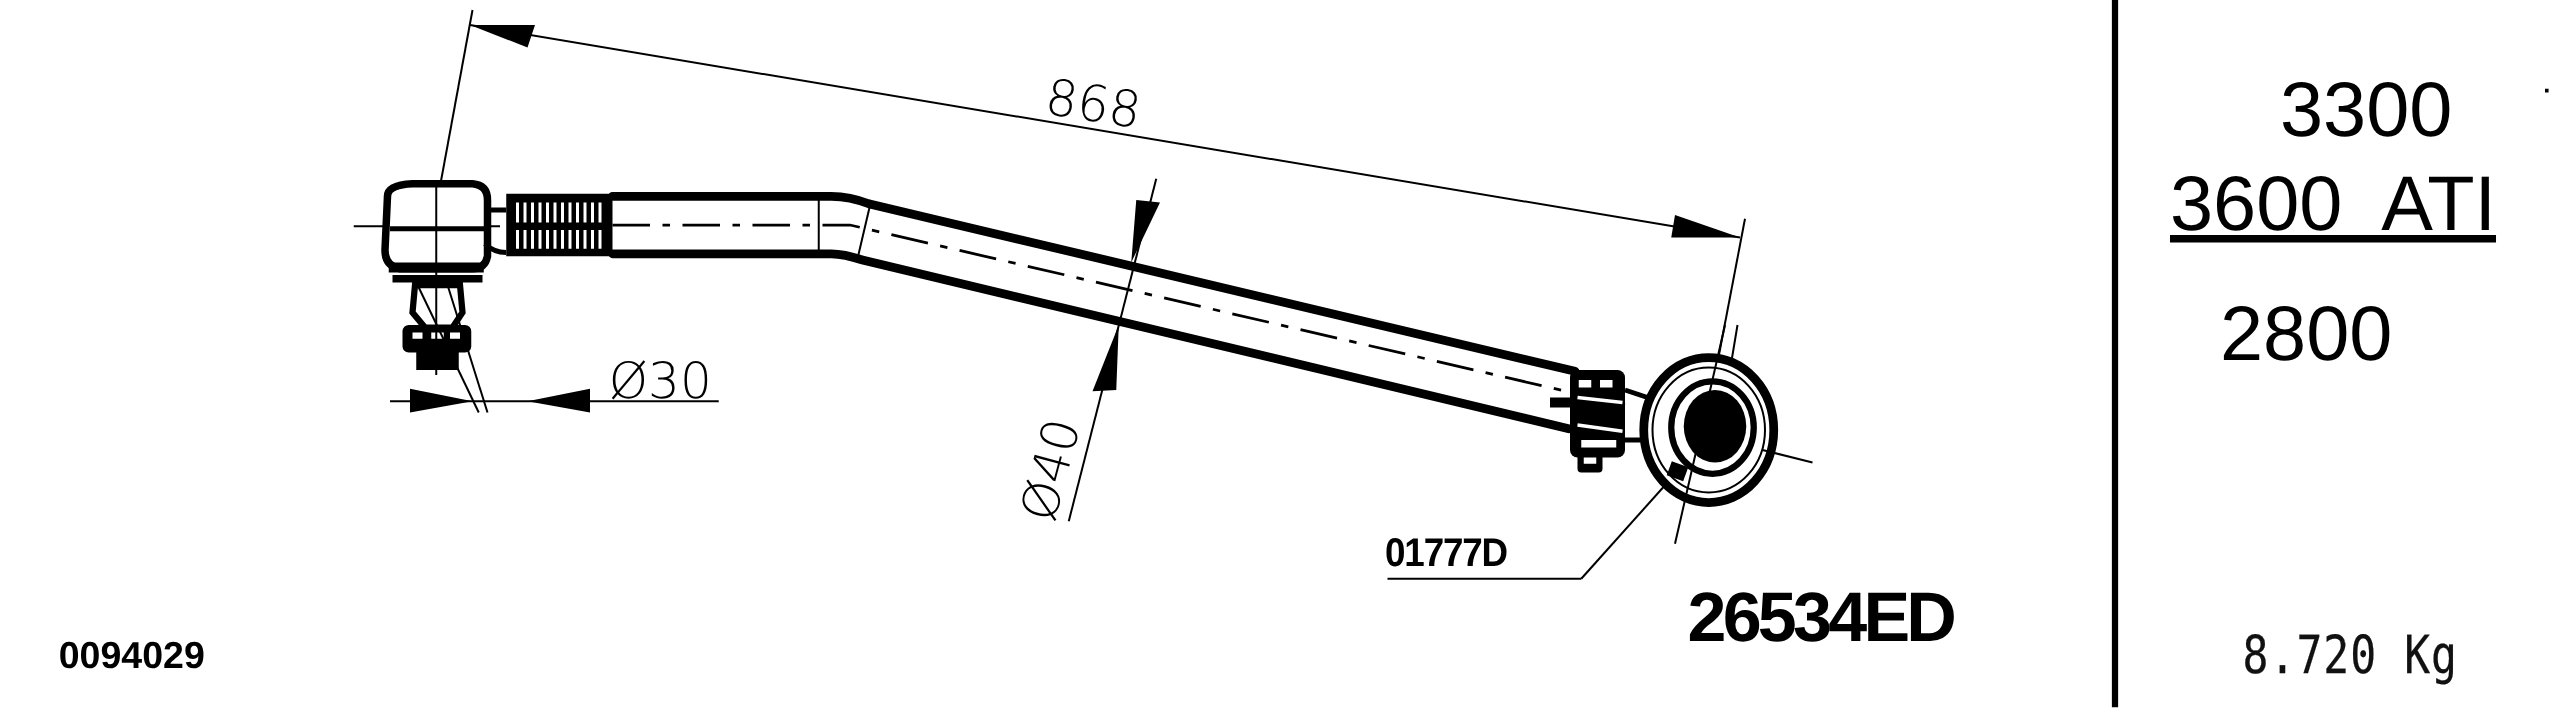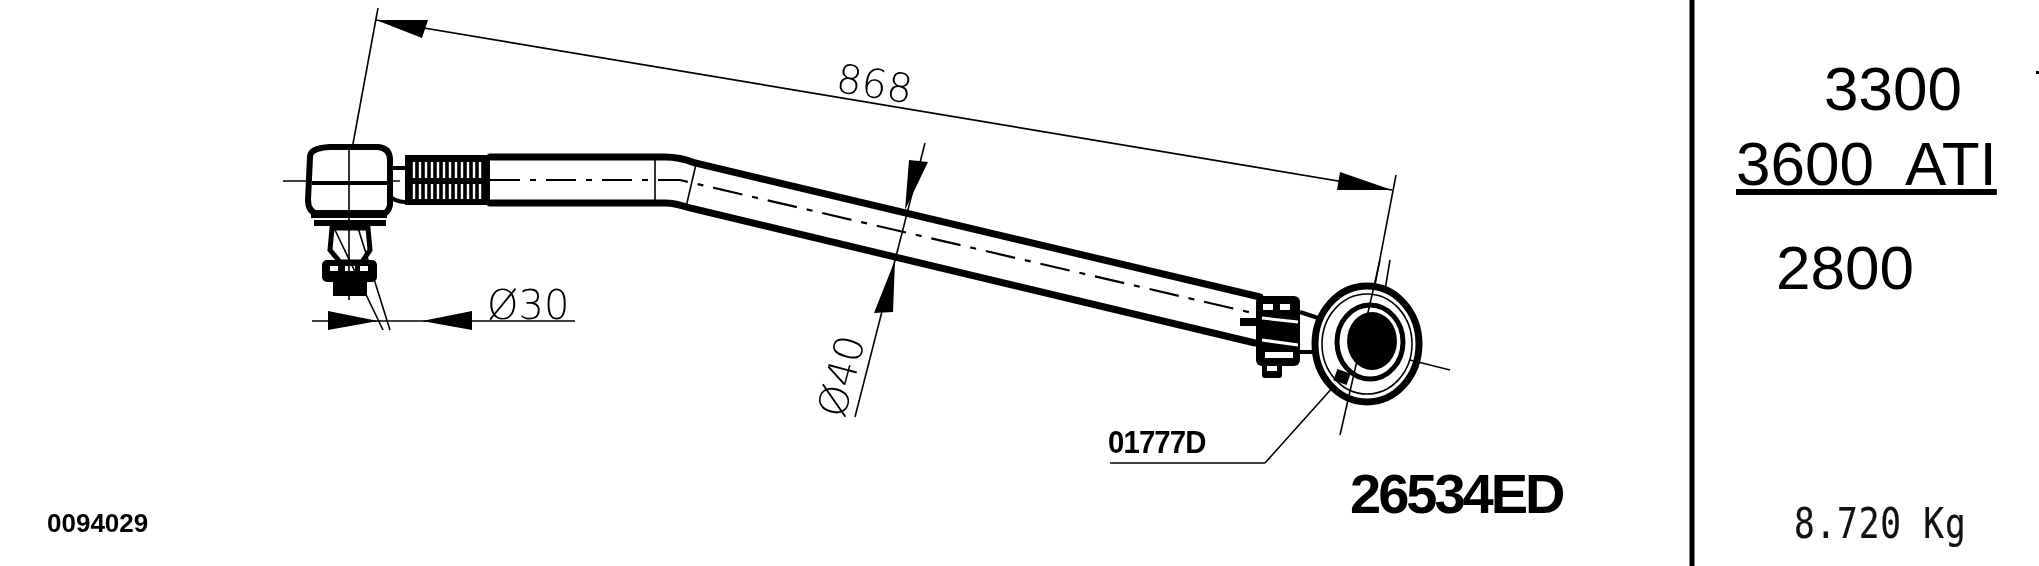--- a/index.html
+++ b/index.html
@@ -1,19 +1,19 @@
 <!DOCTYPE html>
 <html><head>
 <meta charset="utf-8">
 <style>
   html, body { margin: 0; padding: 0; background: #ffffff; }
   body { width: 2039px; height: 566px; position: relative; overflow: hidden; font-family: "Liberation Sans", sans-serif; color: #000; }
   #drawing { position: absolute; left: 0; top: 0; width: 2039px; height: 566px; }
   .lbl { position: absolute; white-space: nowrap; line-height: 1; }
-  .part-code { left: 47px; top: 510px; font-size: 26px; font-weight: bold; letter-spacing: 0px; }
+  .part-code { left: 47px; top: 510px; font-size: 30px; font-weight: bold; letter-spacing: 0px; }
   .part-number { left: 1350px; top: 466px; font-size: 56px; font-weight: bold; letter-spacing: -3px; }
   .ref-code { left: 1108px; top: 426px; font-size: 32px; font-weight: bold; letter-spacing: -1px; transform: scaleX(0.92); transform-origin: left top; }
   .spec { font-size: 62px; font-weight: normal; }
   .spec-0 { left: 1776px; top: 58px; margin-left: 48px; }
   .spec-1 { left: 1736px; top: 133px; }
   .spec-2 { left: 1776px; top: 196px; margin-top: 41px; }
   .weight { left: 1794px; top: 503px; font-size: 42px; font-family: "DejaVu Sans Mono", monospace; font-weight: normal; letter-spacing: 1px; transform: scaleX(0.82); transform-origin: left top; -webkit-text-stroke: 0.2px #000; color: #111; }
   .dim { font-family: "DejaVu Sans", sans-serif; font-weight: 200; font-size: 40px; }
   .dim-868 { left: 840px; top: 58px; transform: rotate(9deg); transform-origin: left top; }
   .dim-30 { left: 487px; top: 285px; }

